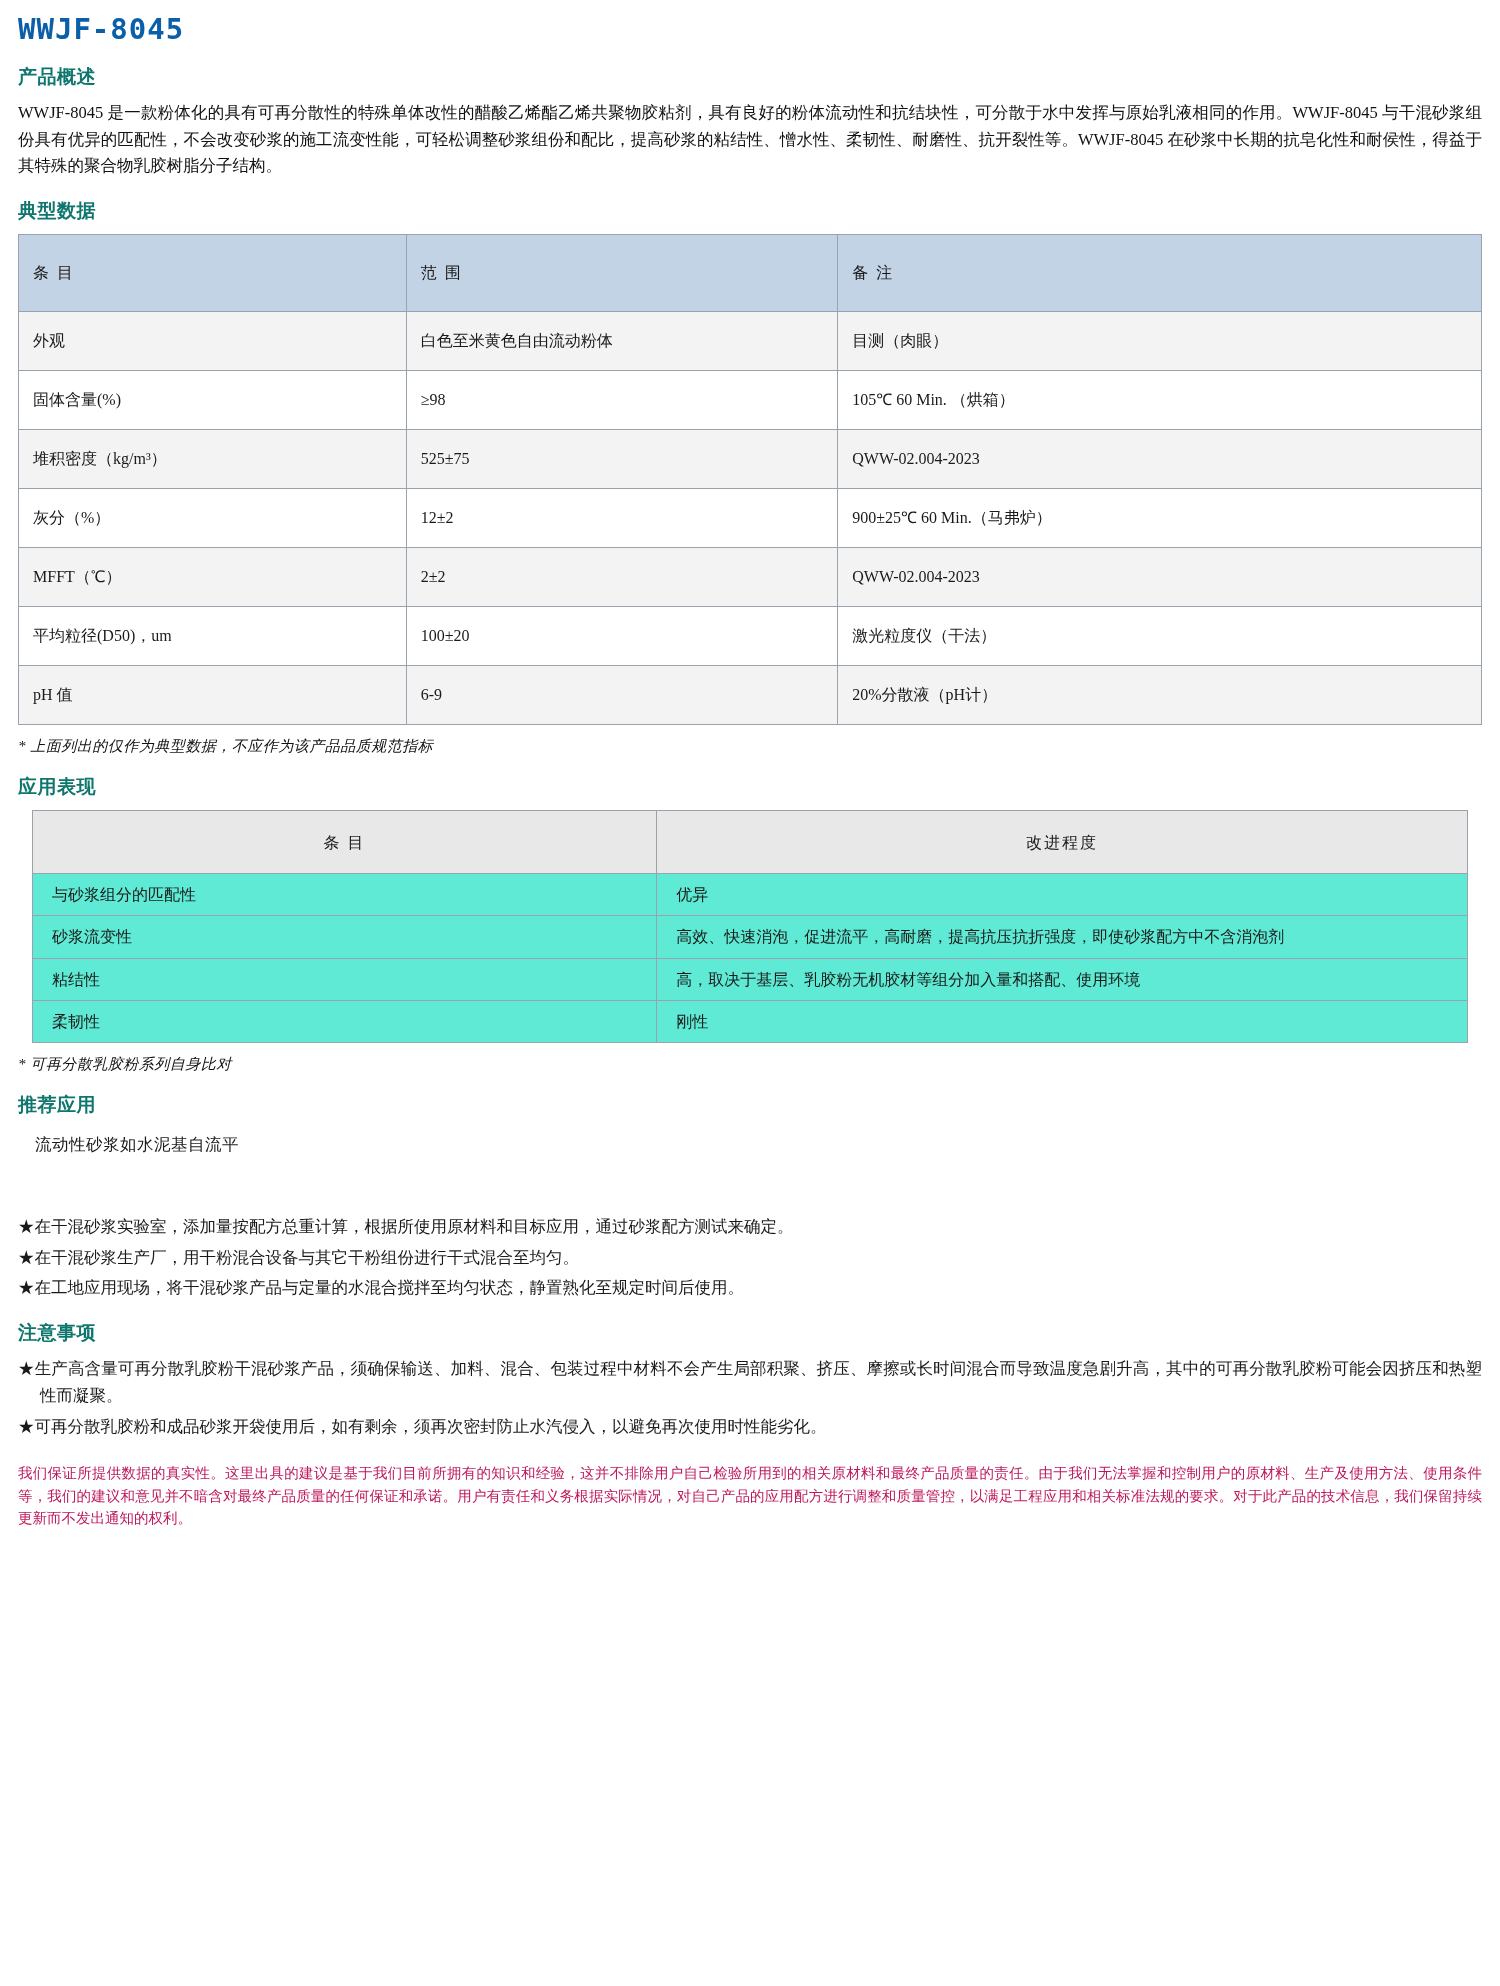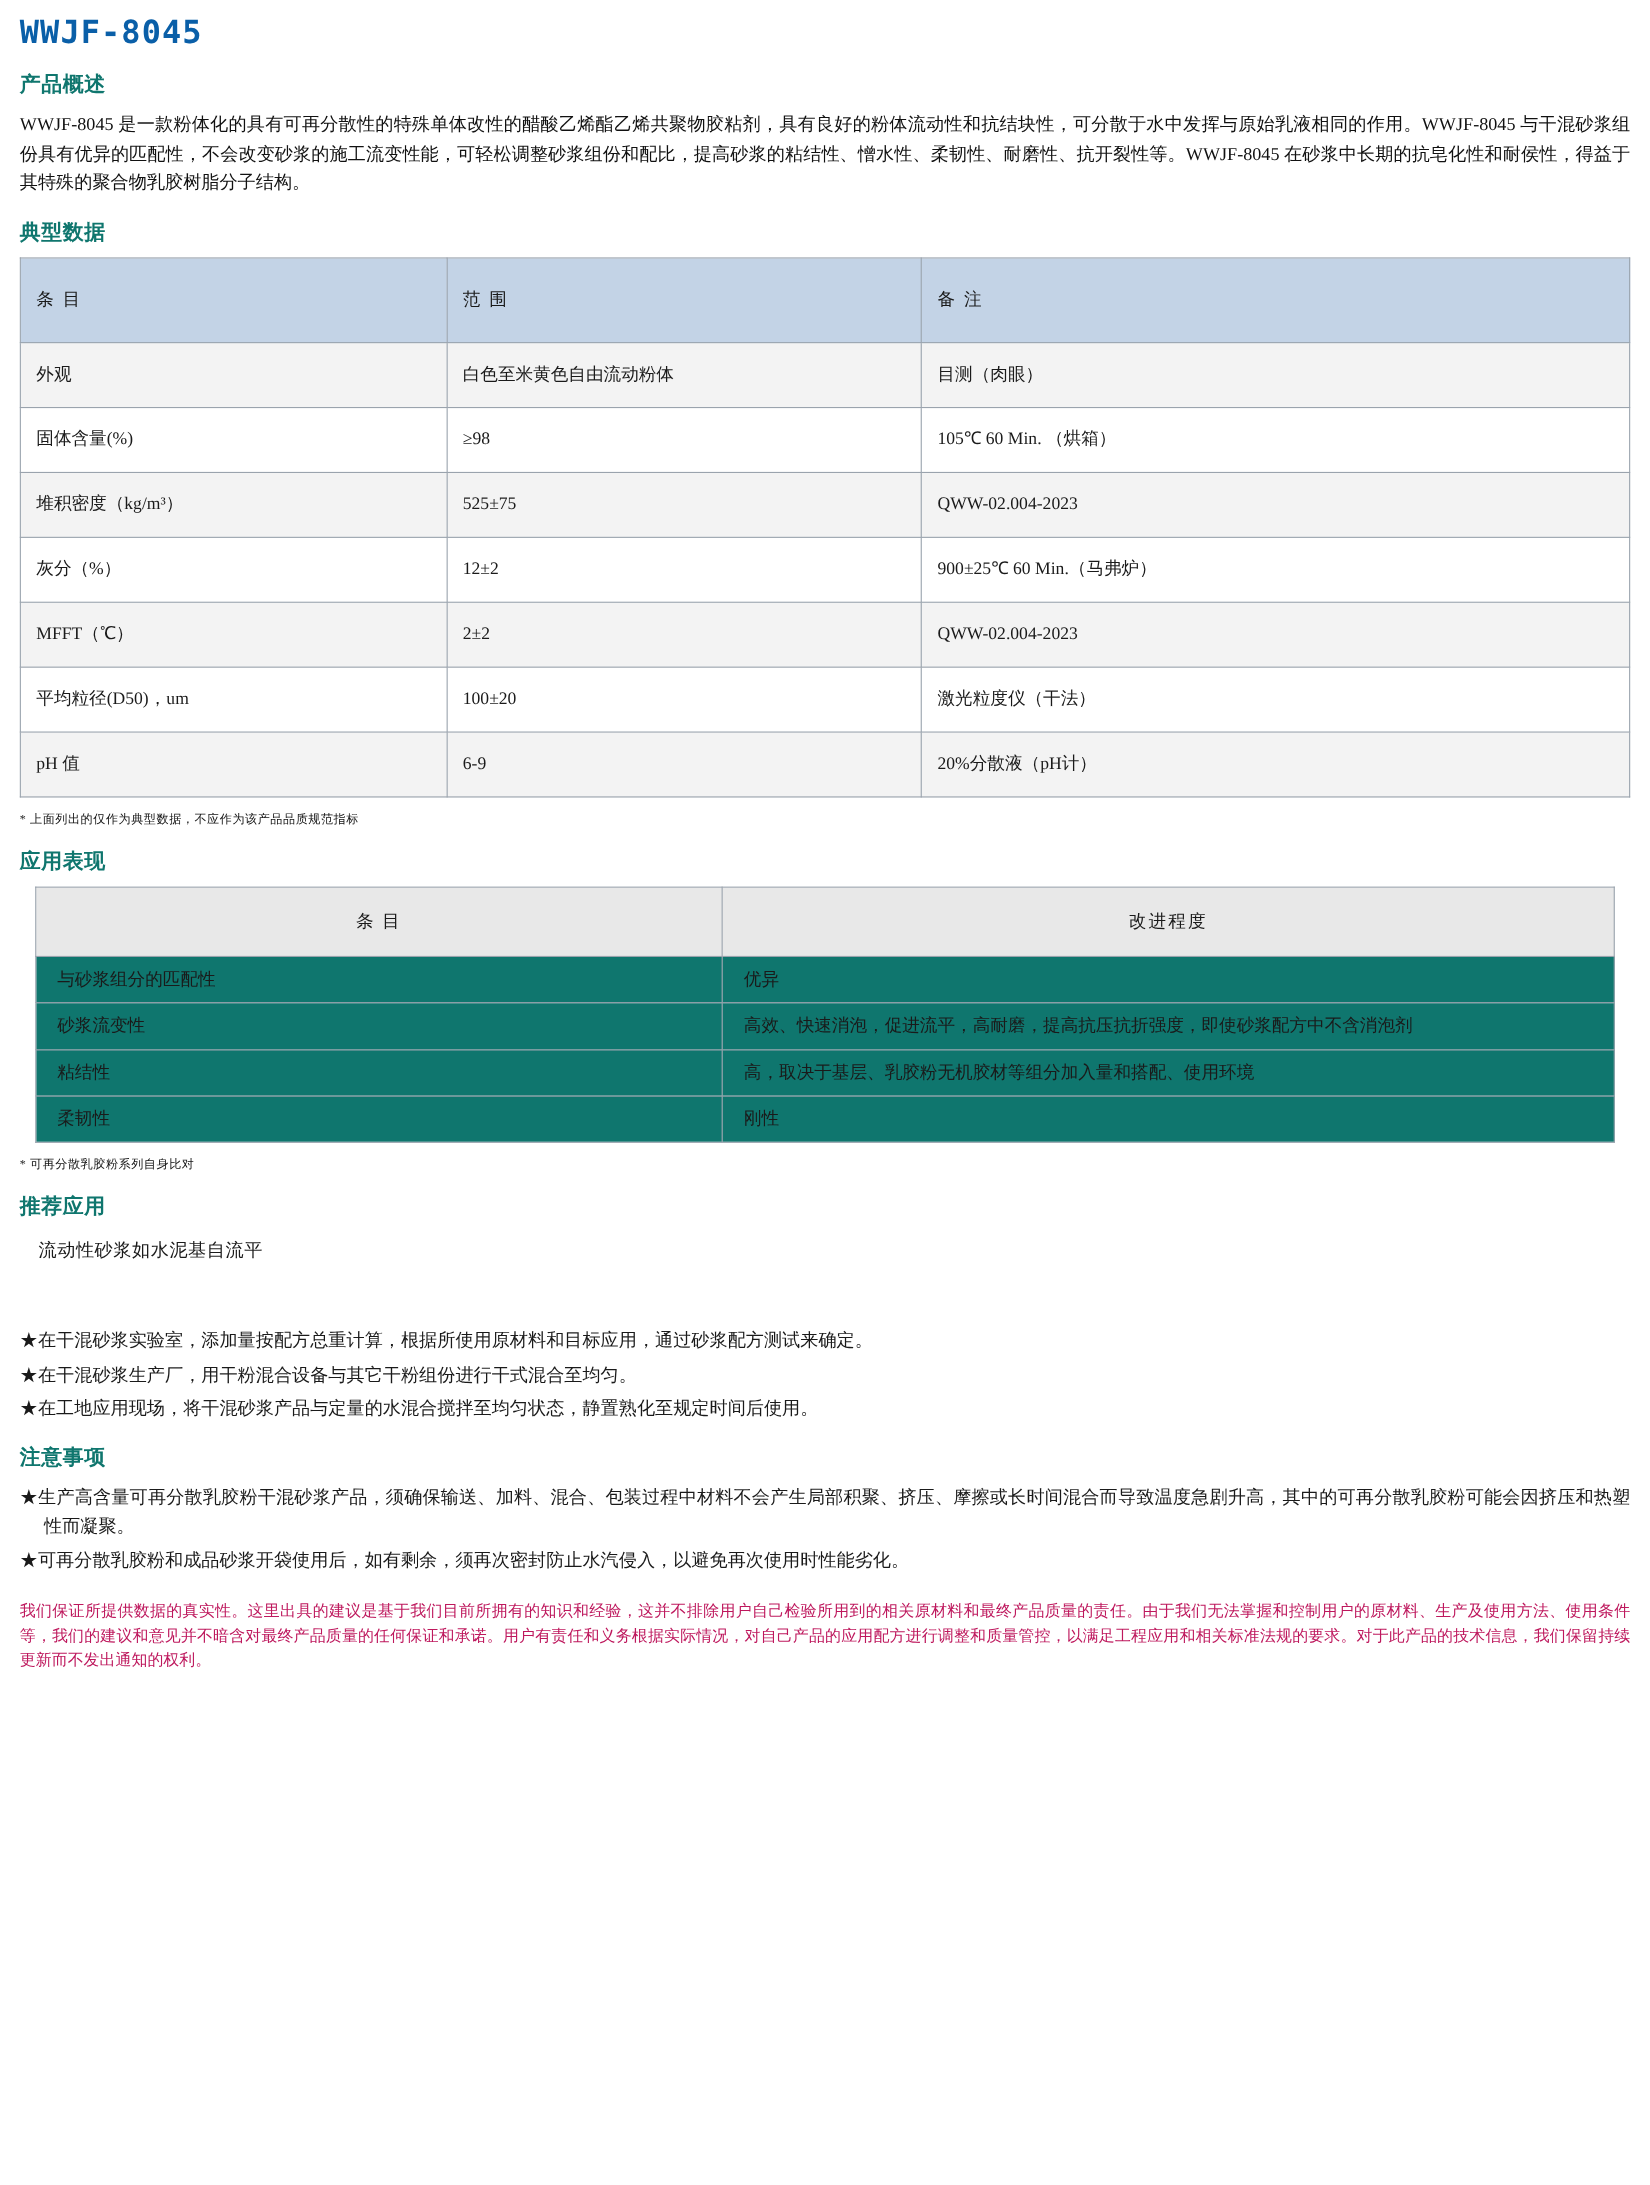--- a/index.html
+++ b/index.html
@@ -88,31 +88,32 @@
     vertical-align: middle;
     line-height: 1.45;
   }
   .tbl-app thead th {
     background: #e8e8e8;
     height: 44px;
     font-weight: normal;
     text-align: center;
     letter-spacing: 2px;
   }
-  .tbl-app tbody td { background: #0f766e; padding-left: 19px; }
+  .tbl-app tbody td { background: #5eead4; padding-left: 19px; }
   .app-col-a { width: 43.5%; }
   .app-col-b { width: 56.5%; }
   .app-wrap { padding: 0 14px 0 14px; }
 
   .note {
     font-family: "Liberation Serif", serif;
-    font-size: 11px;
+    font-size: 15px;
     color: #111;
     margin: 12px 0 0 0;
     letter-spacing: 0.5px;
+    font-style: italic;
   }
   .plain-line {
     font-family: "Liberation Serif", serif;
     font-size: 16.5px;
     margin: 16px 0 0 17px;
     letter-spacing: 0.5px;
   }
   .guide-line, .caution-line {
     font-family: "Liberation Serif", serif;
     font-size: 16.5px;

